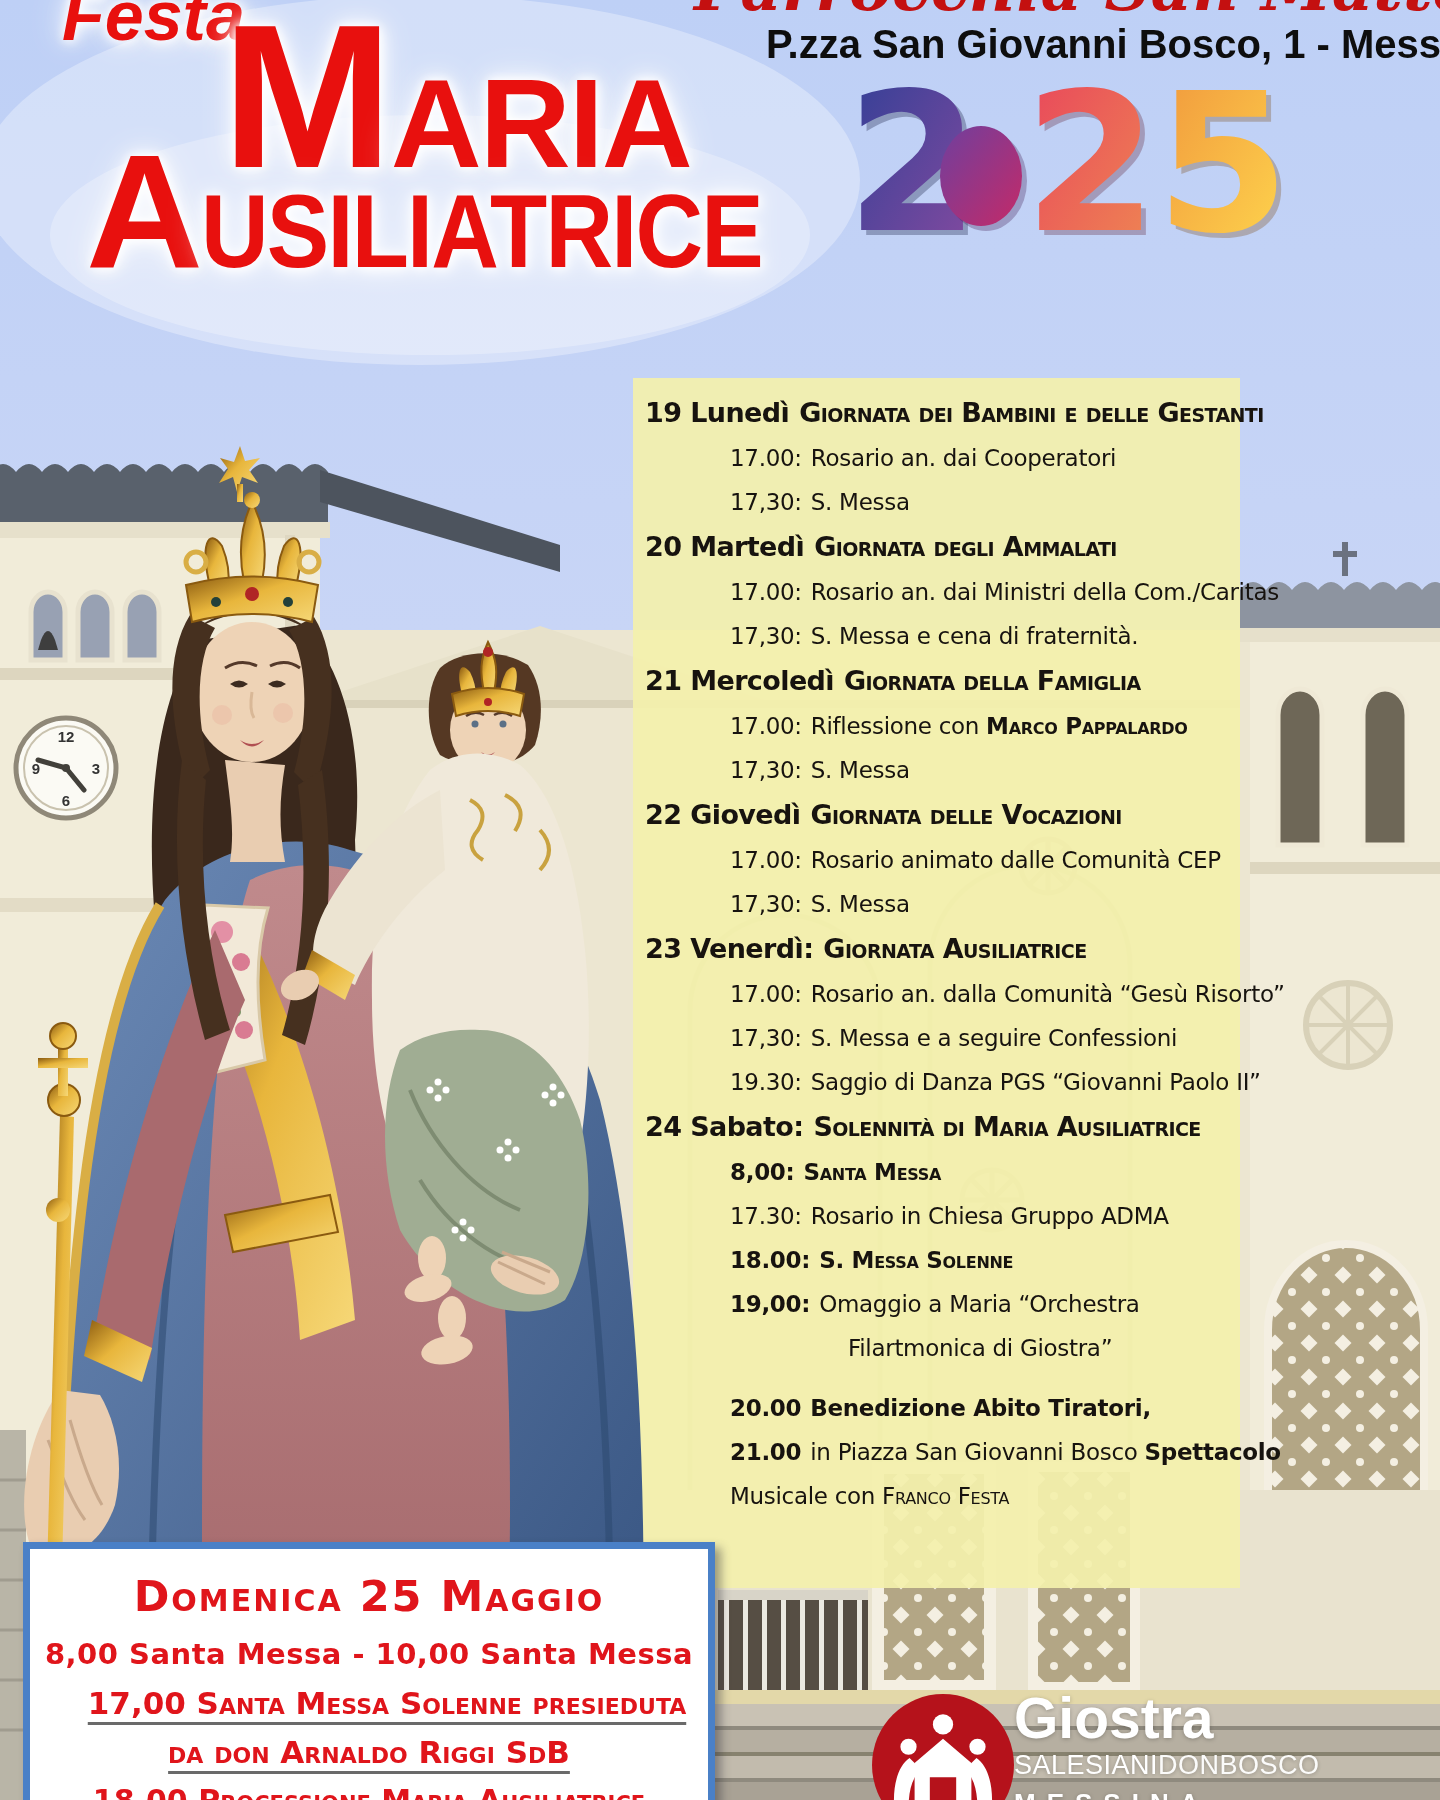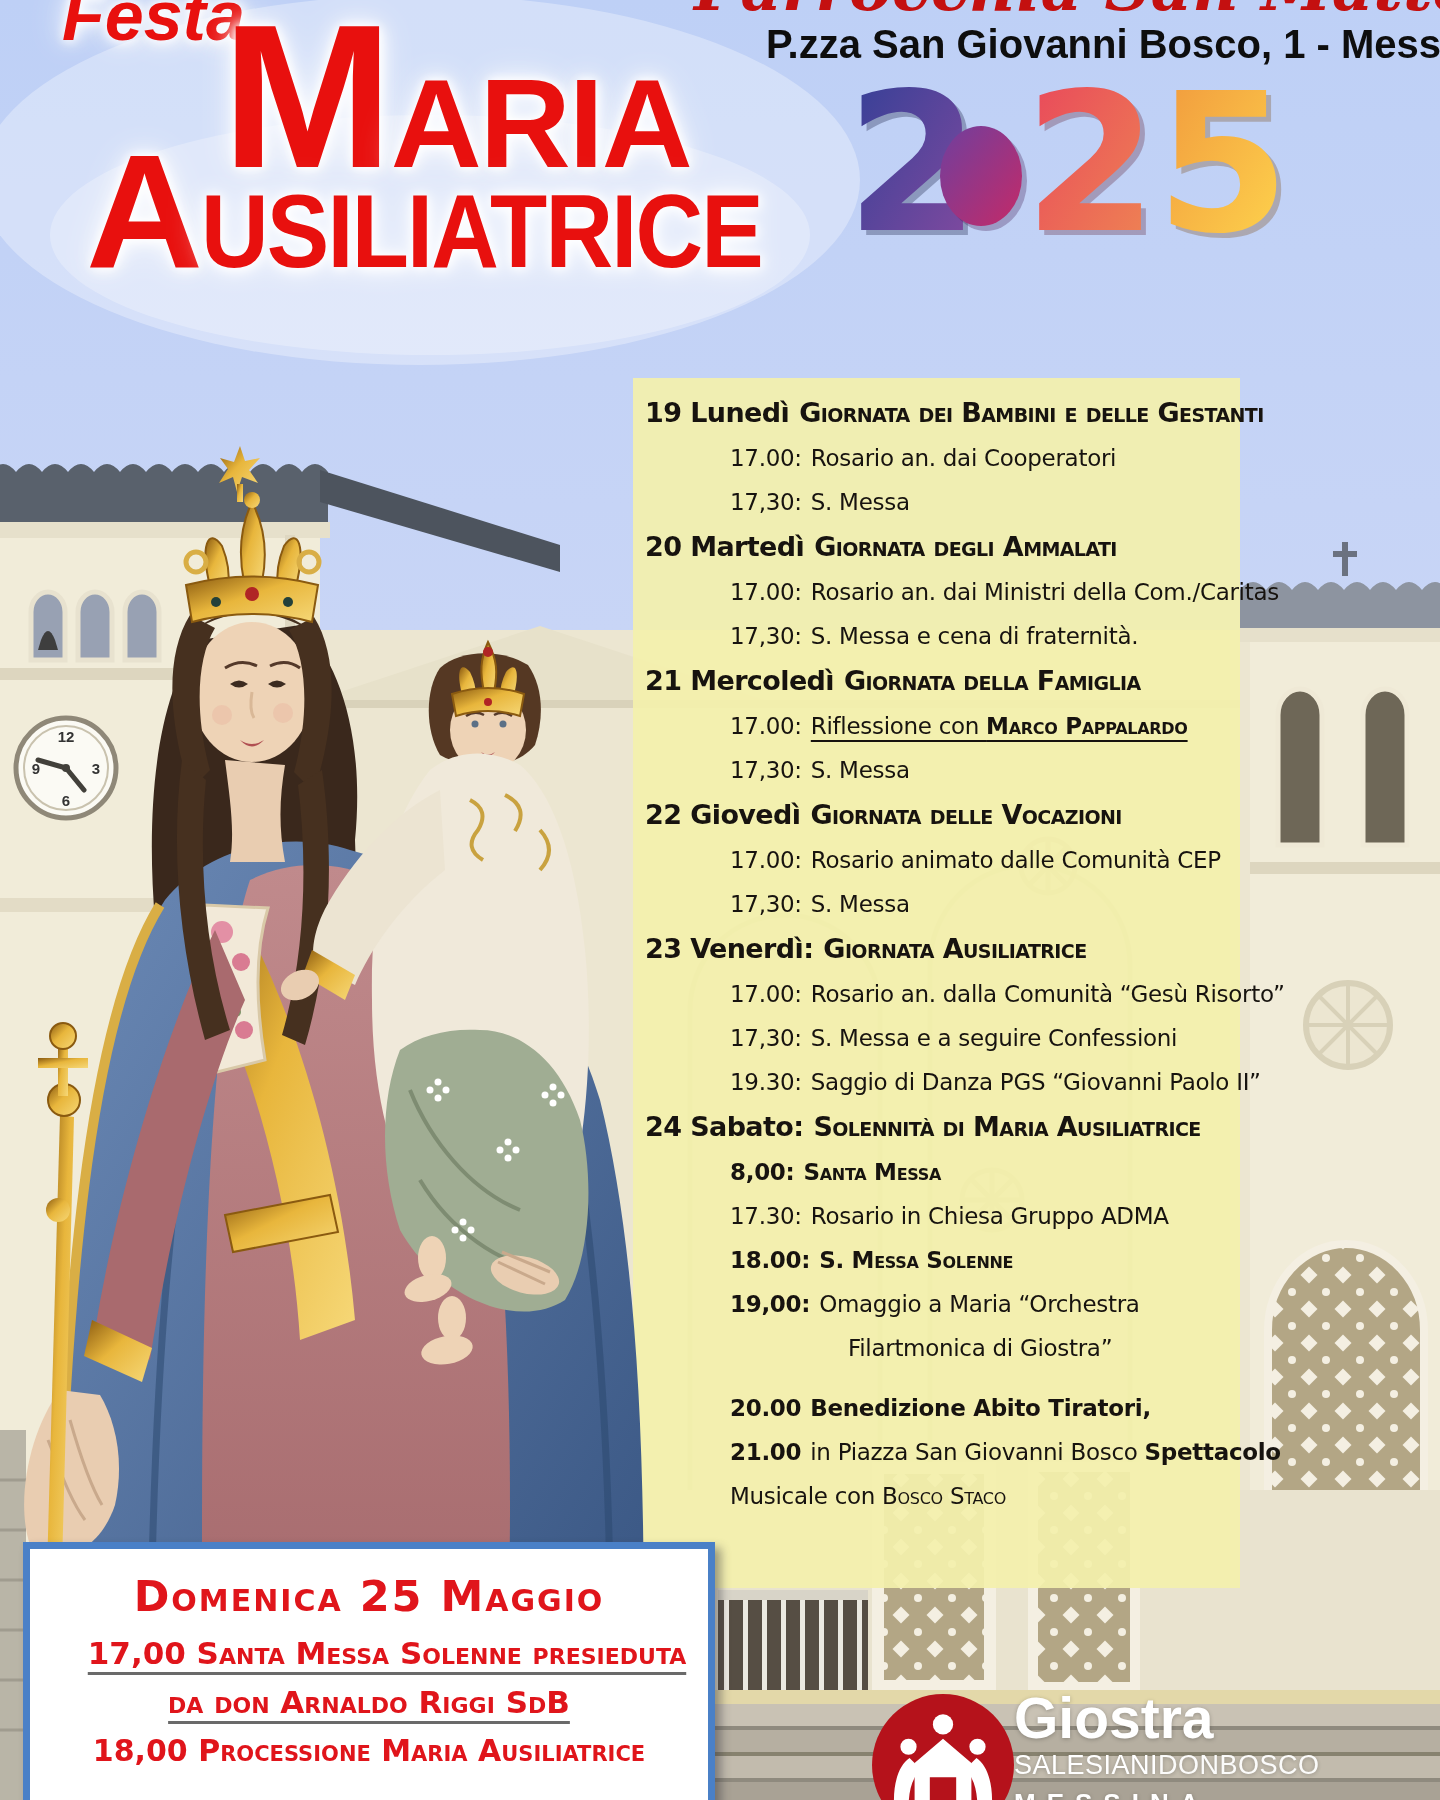--- a/index.html
+++ b/index.html
@@ -16,21 +16,21 @@
             color:#17130f;}
   .day{height:46px;line-height:46px;padding-left:12px;font-size:27px;font-weight:bold;
        letter-spacing:-0.6px;white-space:nowrap;}
   .dlabel{margin-right:10px;}
   .ev{height:44px;line-height:44px;padding-left:97px;font-size:23px;letter-spacing:-0.3px;white-space:nowrap;}
   .ev .t{margin-right:9px;}
   .indent2{padding-left:215px;}
   .gap{margin-top:16px;}
   .sc{font-variant:small-caps;}
   .b{font-weight:bold;}
-  .u{text-decoration:underline;text-decoration-thickness:2px;text-underline-offset:6px;}
+  .u{text-decoration-thickness:2px;text-underline-offset:6px;}
   
   .redglow{color:#e8100e;
     text-shadow:0 0 10px rgba(255,255,255,.95),0 0 22px rgba(255,255,255,.9),
                 0 0 38px rgba(255,255,255,.75),2px 2px 14px rgba(255,255,255,.8);}
   .festa{position:absolute;z-index:6;left:62px;top:-24px;
          font-family:"Liberation Sans",sans-serif;font-style:italic;font-weight:bold;font-size:70px;}
   .maria{position:absolute;z-index:6;left:222px;top:2px;display:flex;align-items:baseline;
          font-family:"Liberation Sans",sans-serif;font-weight:bold;line-height:.92;letter-spacing:-2px;}
   .maria .big{font-size:205px;}
   .maria .rest{font-size:126px;}
@@ -396,25 +396,26 @@
     <div class="day">
       <span class="dlabel">24 Sabato:</span><span class="sc">Solennità di Maria Ausiliatrice</span>
     </div>
     <div class="ev"><span class="t b">8,00:</span><span class="sc b">Santa Messa</span></div>
     <div class="ev"><span class="t">17.30:</span><span>Rosario in Chiesa Gruppo ADMA</span></div>
     <div class="ev"><span class="t b">18.00:</span><span class="sc b">S. Messa Solenne</span></div>
     <div class="ev"><span class="t b">19,00:</span><span>Omaggio a Maria “Orchestra</span></div>
     <div class="ev indent2"><span>Filartmonica di Giostra”</span></div>
     <div class="ev gap"><span class="t b">20.00</span><span class="b">Benedizione Abito Tiratori,</span></div>
     <div class="ev"><span class="t b">21.00</span><span>in Piazza San Giovanni Bosco </span><span class="b">Spettacolo</span></div>
-    <div class="ev"><span>Musicale con </span><span class="sc">Bosco Staco</span></div>
+    <div class="ev"><span>Musicale con </span><span class="sc">Franco Festa</span></div>
   </div>
 
   <div class="sunday">
     <div class="sb-title">Domenica 25 Maggio</div>
+    <div class="sb-line1">8,00 Santa Messa - 10,00 Santa Messa</div>
     <div class="sb-line2 sb-ul">17,00 Santa Messa Solenne presieduta</div>
     <div class="sb-line3 sb-ul">da don Arnaldo Riggi SdB</div>
     <div class="sb-line4">18,00 Processione Maria Ausiliatrice</div>
   </div>
 
   <svg class="logo-circle" viewBox="0 0 140 140">
     <circle cx="70" cy="70" r="70" fill="#b5121b"></circle>
     <g fill="#ffffff">
       <circle cx="70" cy="30" r="10"></circle>
       <path d="M70,44 L42,68 V120 H57 V82 H83 V120 H98 V68 Z"></path>

